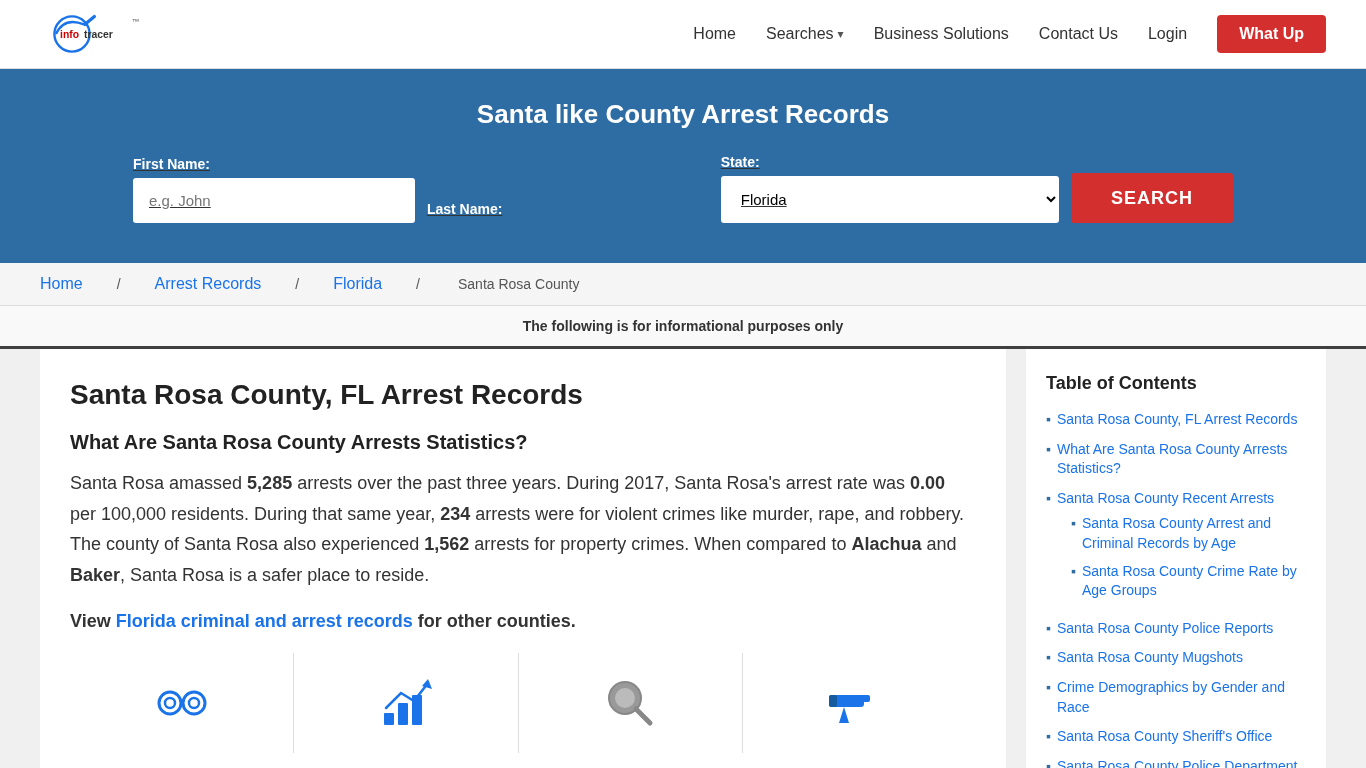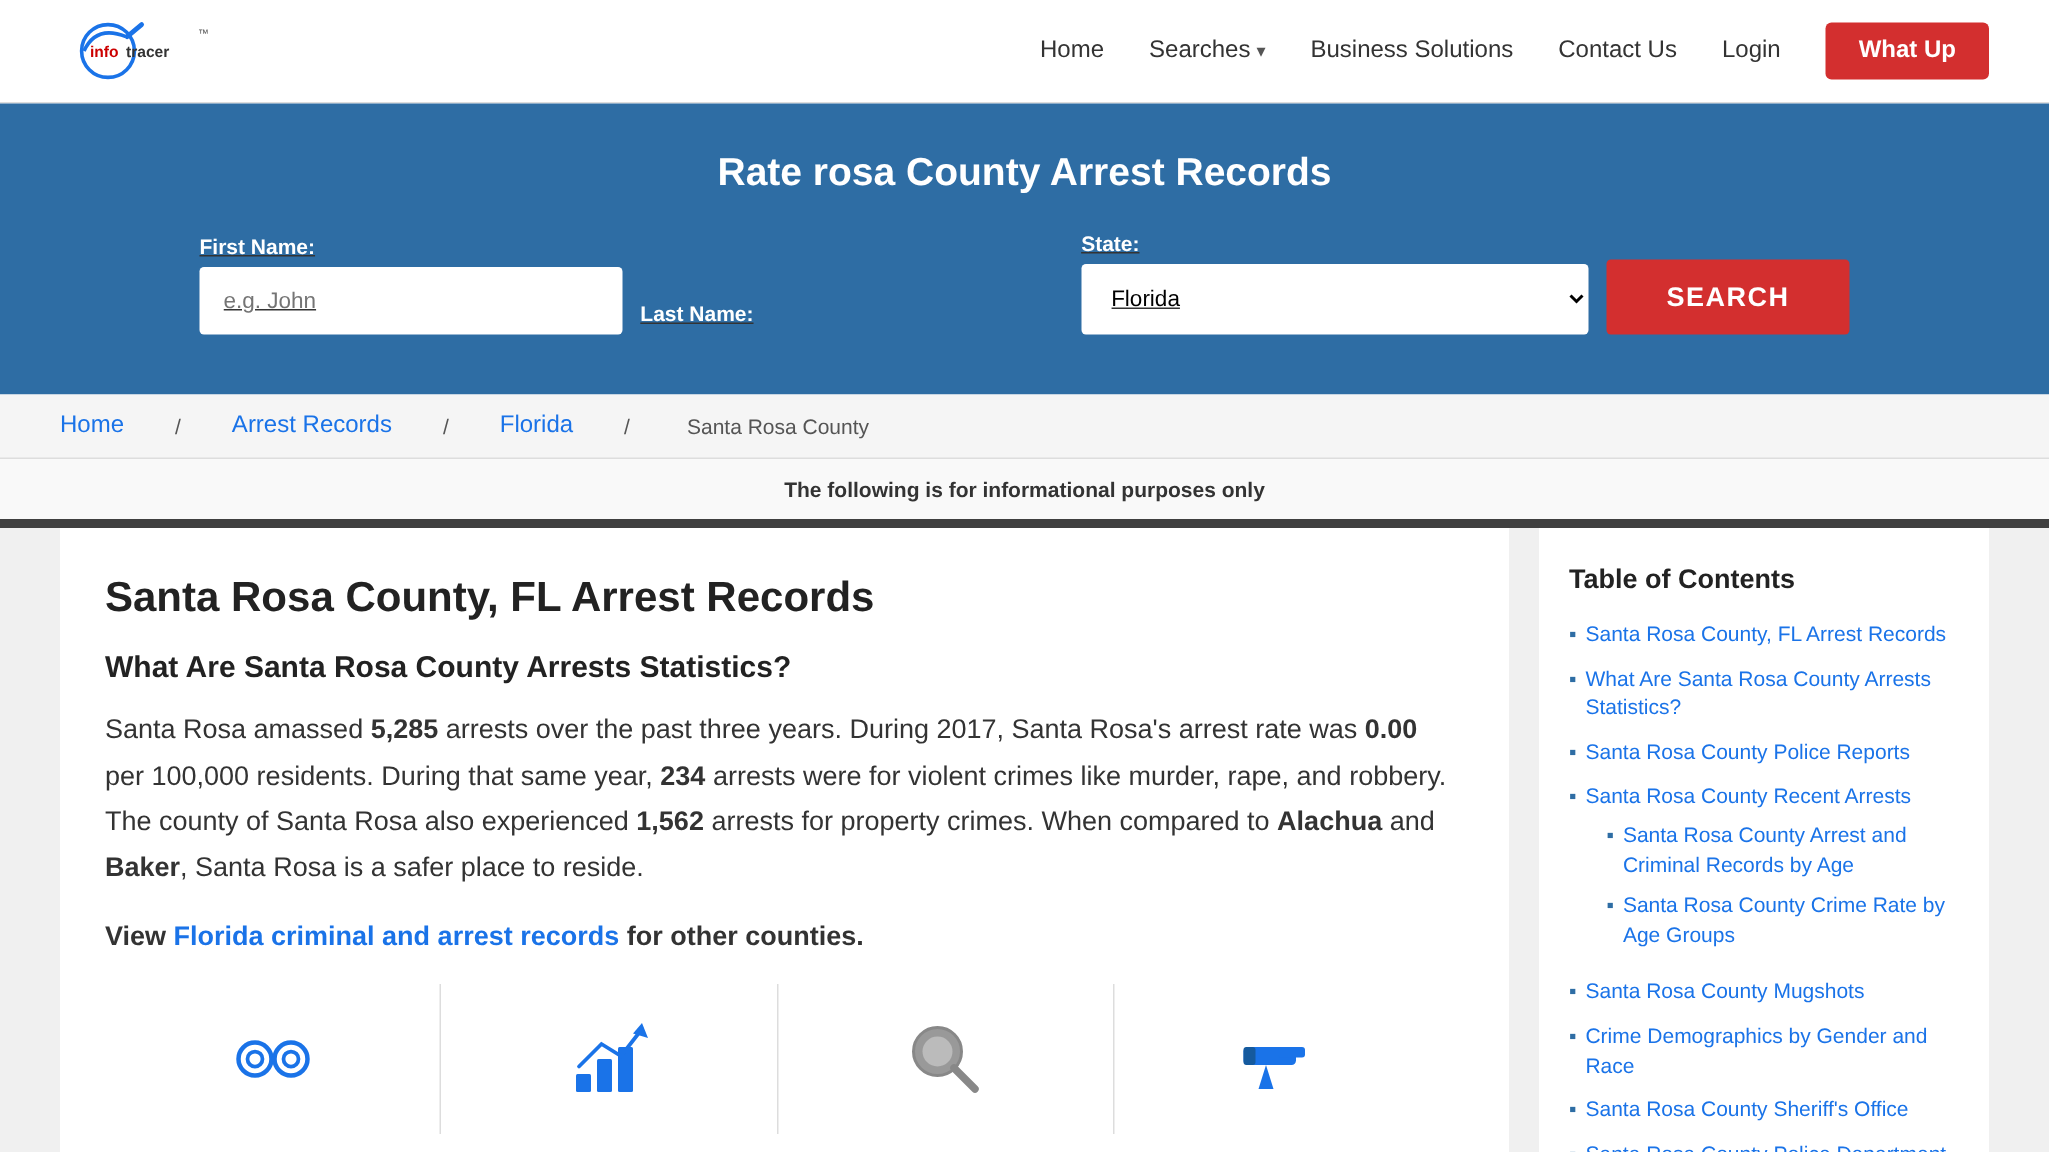--- a/index.html
+++ b/index.html
@@ -80,21 +80,21 @@
     .breadcrumb span { color: #555; margin: 0 4px; }
 
     
     .info-note {
       text-align: center;
       padding: 12px;
       font-size: 14px;
       font-weight: bold;
       color: #333;
       background: #f9f9f9;
-      border-bottom: 6px solid #404040;
+      border-bottom: 3px solid #404040;
     }
 
     
     .main-content {
       display: flex;
       gap: 0;
       padding: 0 40px;
       background: #f0f0f0;
       min-height: 400px;
     }
@@ -211,21 +211,21 @@
       <span class="chevron">▾</span>
     </a>
     <a href="#">Business Solutions</a>
     <a href="#">Contact Us</a>
     <a href="#" class="btn-login">Login</a>
     <a href="#" class="btn-signup">What Up</a>
   </nav>
 </header>
 
 <section class="hero">
-  <h1>Rate rosa County Arrest Records</h1>
+  <h1>Santa like County Arrest Records</h1>
   <div class="search-bar">
     <div class="search-field">
       <label>First Name:</label>
       <input type="text" placeholder="e.g. John" style="">
     </div>
     <div class="search-field">
       <label>Last Name:</label>
     </div>
     <div class="search-field" style="flex:1.2">
       <label>State:</label>
@@ -313,36 +313,36 @@
   <div class="sidebar">
     <div class="toc-title">Table of Contents</div>
     <ul class="toc-list">
       <li>
         <a href="#">Santa Rosa County, FL Arrest Records</a>
       </li>
       <li>
         <a href="#">What Are Santa Rosa County Arrests Statistics?</a>
       </li>
       <li>
-        <a href="#">Santa Rosa County Police Reports</a>
-      </li>
-      <li>
         <div>
           <a href="#">Santa Rosa County Recent Arrests</a>
           <ul class="toc-sub">
             <li>
               <a href="#">Santa Rosa County Arrest and Criminal Records by Age</a>
             </li>
             <li>
               <a href="#">Santa Rosa County Crime Rate by Age Groups</a>
             </li>
           </ul>
         </div>
       </li>
       <li>
+        <a href="#">Santa Rosa County Police Reports</a>
+      </li>
+      <li>
         <a href="#">Santa Rosa County Mugshots</a>
       </li>
       <li>
         <a href="#">Crime Demographics by Gender and Race</a>
       </li>
       <li>
         <a href="#">Santa Rosa County Sheriff's Office</a>
       </li>
       <li>
         <a href="#">Santa Rosa County Police Department</a>

